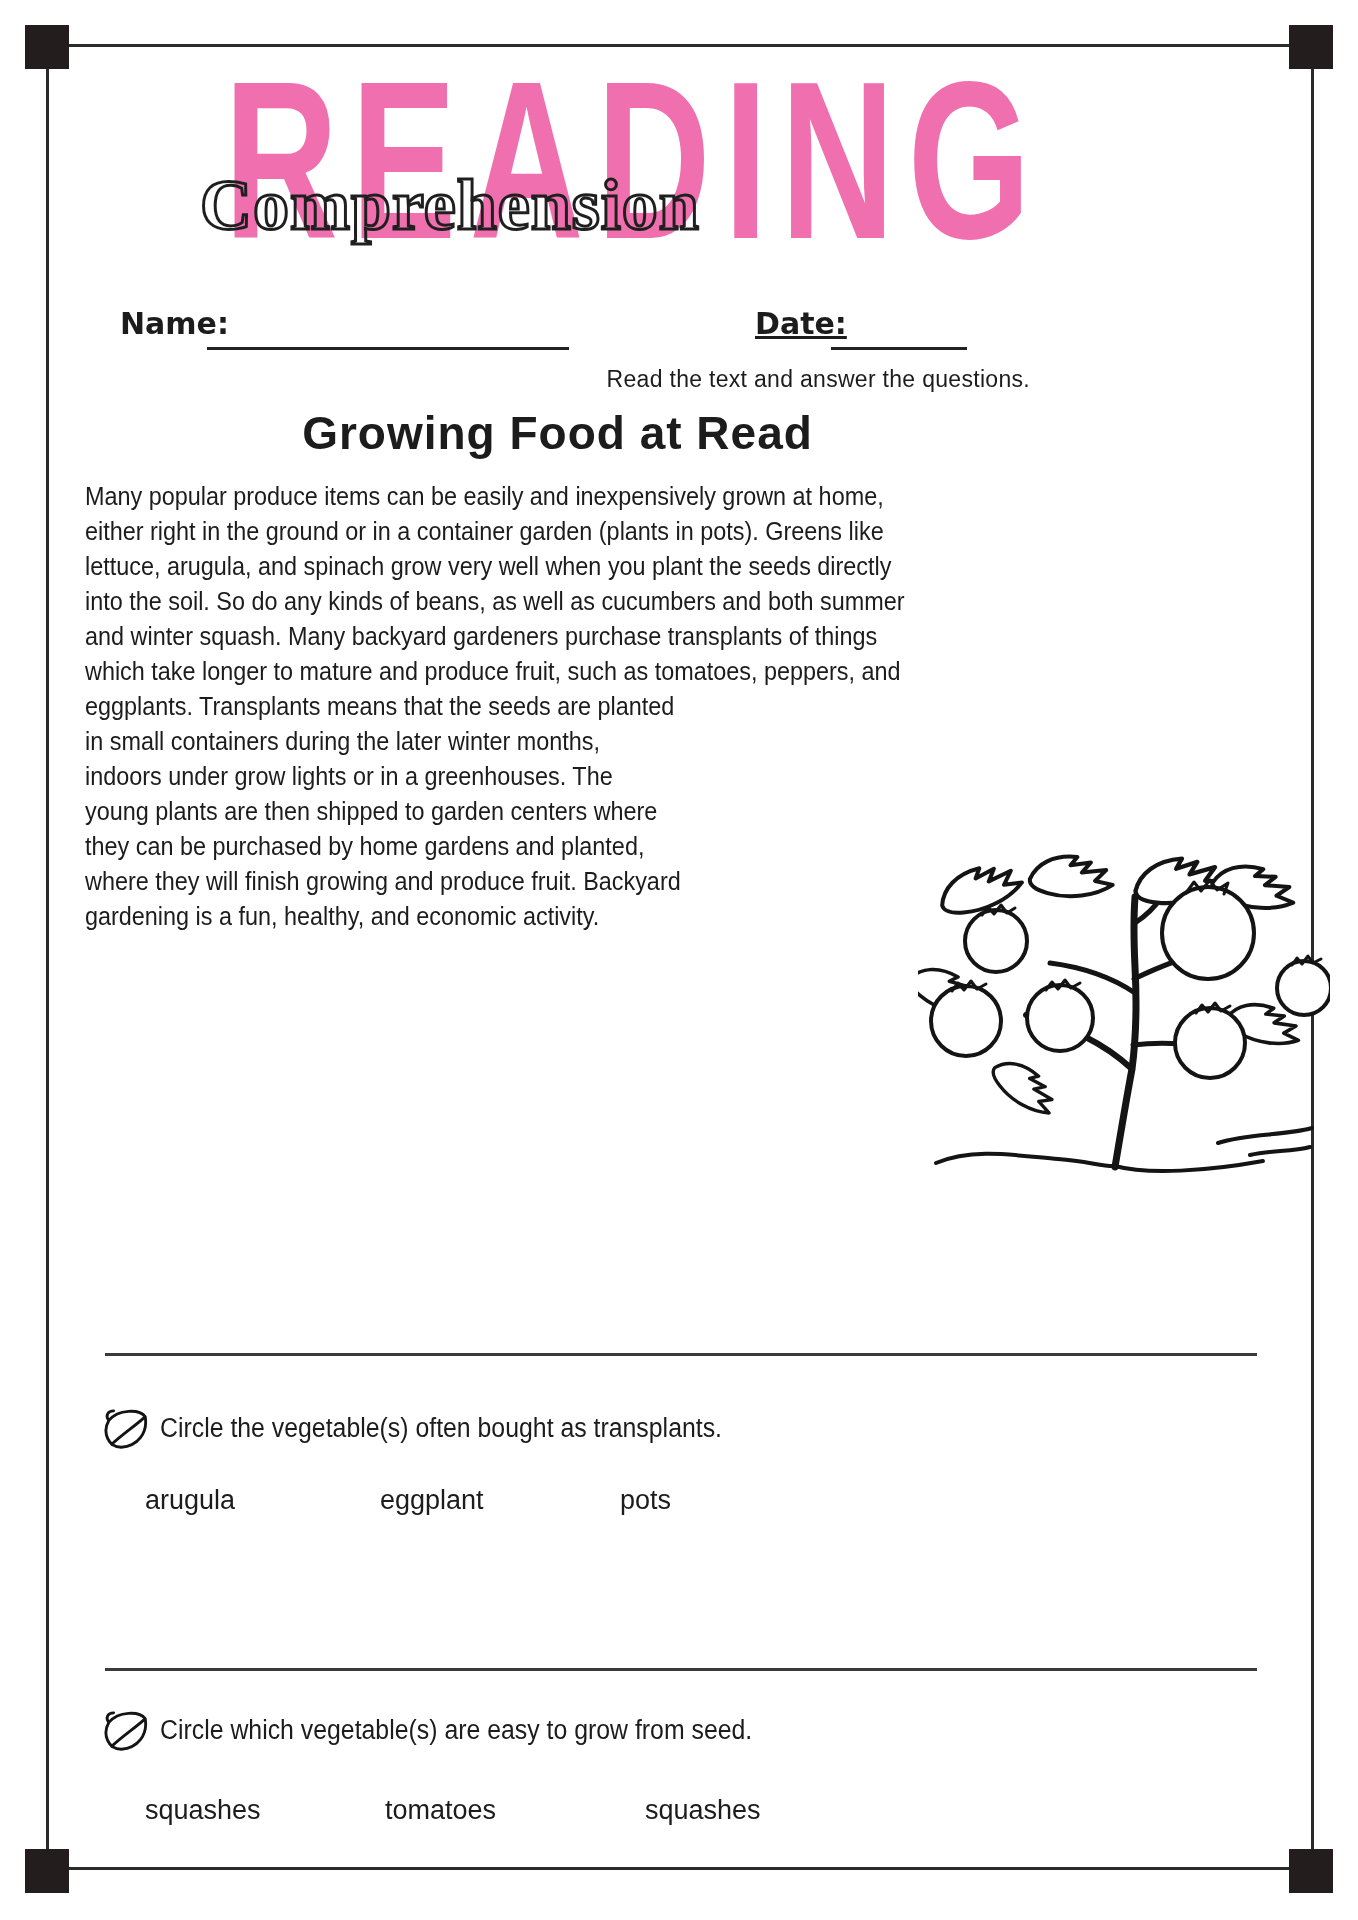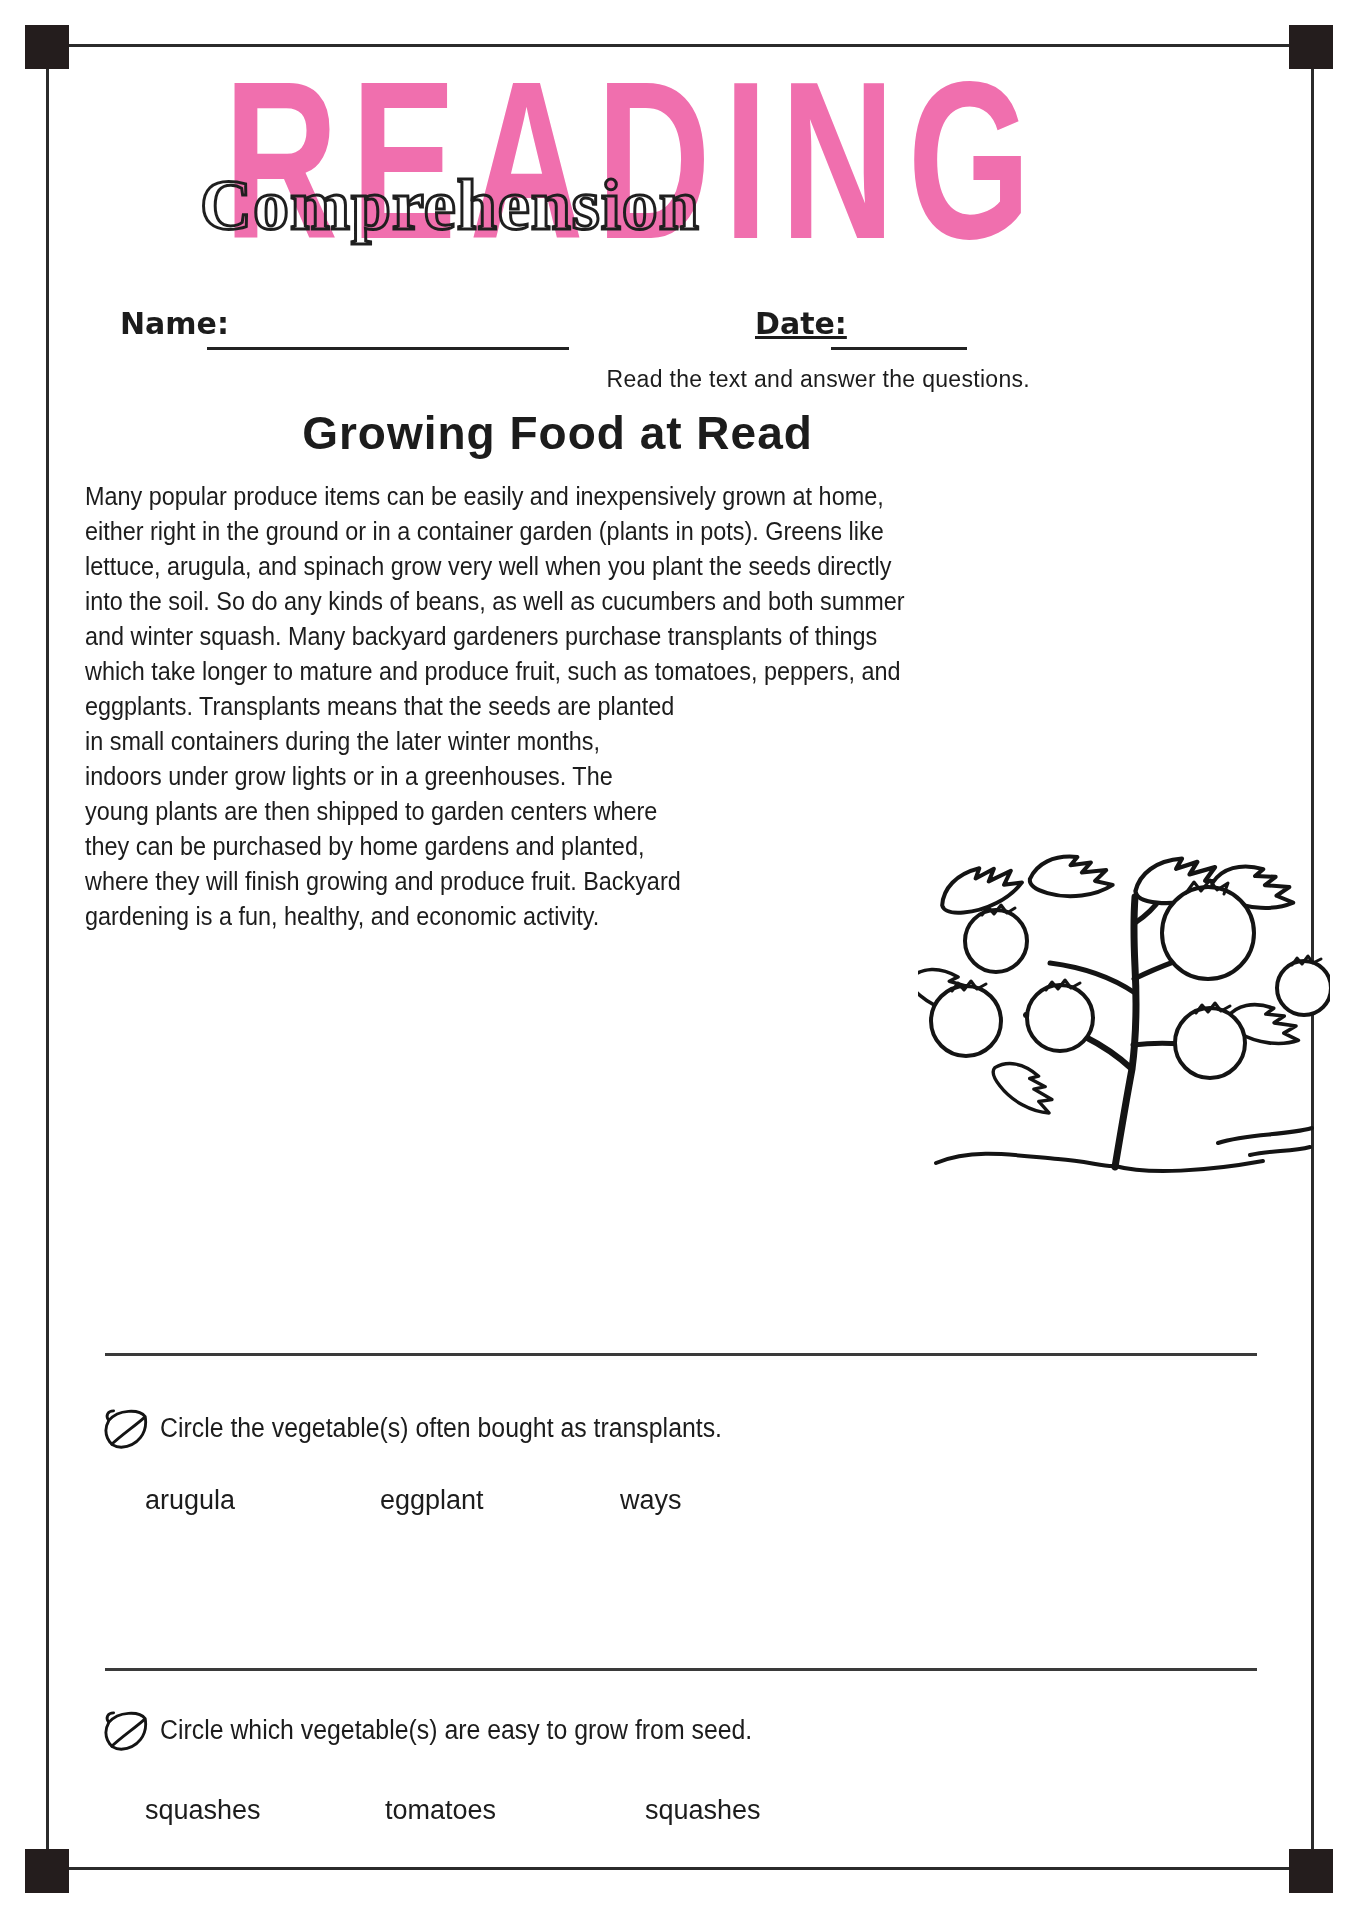--- a/index.html
+++ b/index.html
@@ -168,21 +168,21 @@
         <path d="M9,38 C18,29 33,19 43,10"></path>
       </g>
     </svg>
     <div class="qtext">
       <div class="qline">Circle the vegetable(s) often bought as transplants.</div>
     </div>
   </div>
   <div class="opts opts1">
     <span class="opt o1">arugula</span>
     <span class="opt o2">eggplant</span>
-    <span class="opt o3">ways</span>
+    <span class="opt o3">pots</span>
   </div>
 
   <div class="ans ans2"></div>
 
   <div class="q q4">
     <svg class="leaf" width="48" height="44" viewBox="0 0 50 46">
       <g class="ink" stroke-width="3">
         <path d="M11,3 C5,3 2,8 6,13"></path>
         <path fill="#ffffff" d="M6,13 C16,1 38,1 44,9 C47,26 36,40 19,41 C5,41 -1,25 6,13 Z"></path>
         <path d="M9,38 C18,29 33,19 43,10"></path>

